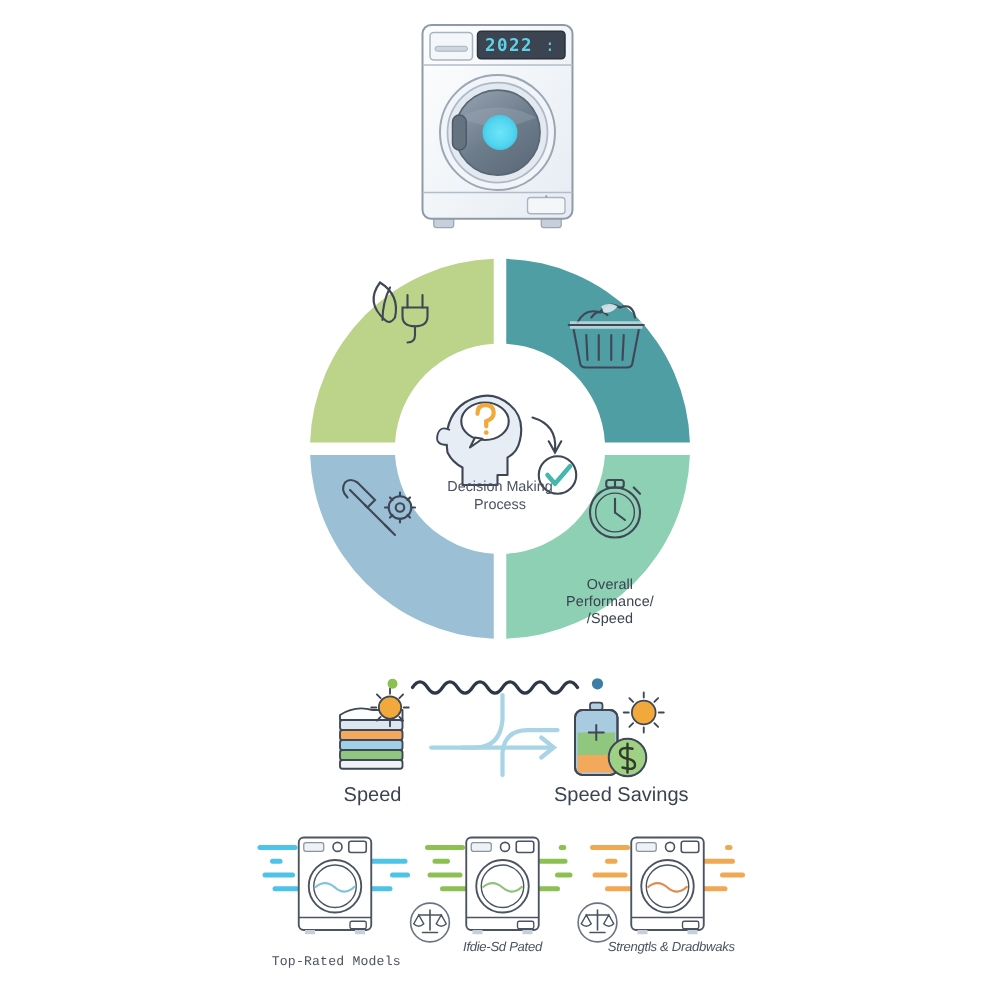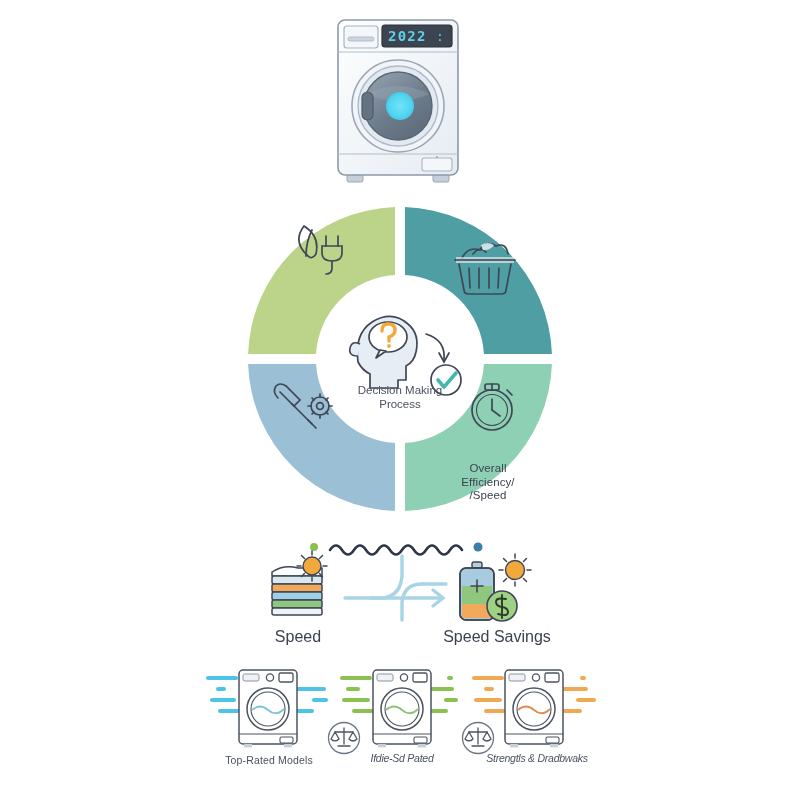--- a/index.html
+++ b/index.html
@@ -191,21 +191,21 @@
         <circle cx="216" cy="182" r="15" fill="#ffffff" stroke="#3f4756" stroke-width="1.7"></circle>
         <path d="M208 182 L214 189 L226 175" fill="none" stroke="#45b8ae" stroke-width="3.6" stroke-linecap="round" stroke-linejoin="round"></path>
       </g>
     </svg>
 
     
 
 
     <div class="donut-label" style="left:196px; top:232px; width:124px;margin-top:32px;">
       <div>Overall</div>
-      <div>Efficiency/</div>
+      <div>Performance/</div>
       <div>/Speed</div>
     </div>
 
     <div class="center-label">
       <div>Decision Making</div>
       <div>Process</div>
     </div>
   </div>
 
   <div class="abs" id="flow-section">
@@ -354,18 +354,18 @@
         <circle cx="332" cy="51" r="21" fill="none" stroke="#4b5460" stroke-width="1.5"></circle>
         <circle cx="332" cy="51" r="17" fill="none" stroke="#4b5460" stroke-width="1.1"></circle>
         <path d="M316 52 Q324 45 332 52 Q340 59 348 51" fill="none" stroke="#dd8c52" stroke-width="1.8"></path>
         <line x1="303" y1="76" x2="361" y2="76" stroke="#4b5460" stroke-width="1.2"></line>
         <rect x="344" y="79" width="13" height="6" rx="1.4" fill="none" stroke="#4b5460" stroke-width="1.1"></rect>
         <rect x="308" y="86" width="8" height="3.4" fill="#c6cfda"></rect>
         <rect x="348" y="86" width="8" height="3.4" fill="#c6cfda"></rect>
       </g>
     </svg>
 
-    <div class="model-caption" style="left:2px; top:96px; width:130px;">Top-Rated Models</div>
+    <div class="model-caption" style="left:2px; top:106px; width:130px;font-family:Liberation Mono, monospace;">Top-Rated Models</div>
     <div class="model-caption garbled" style="left:140px; top:94px; width:120px;">Ifdie-Sd Pated</div>
     <div class="model-caption garbled" style="left:270px; top:94px; width:130px;">Strengtls &amp; Dradbwaks</div>
   </div>
 
 </div>
 
 </body></html>

